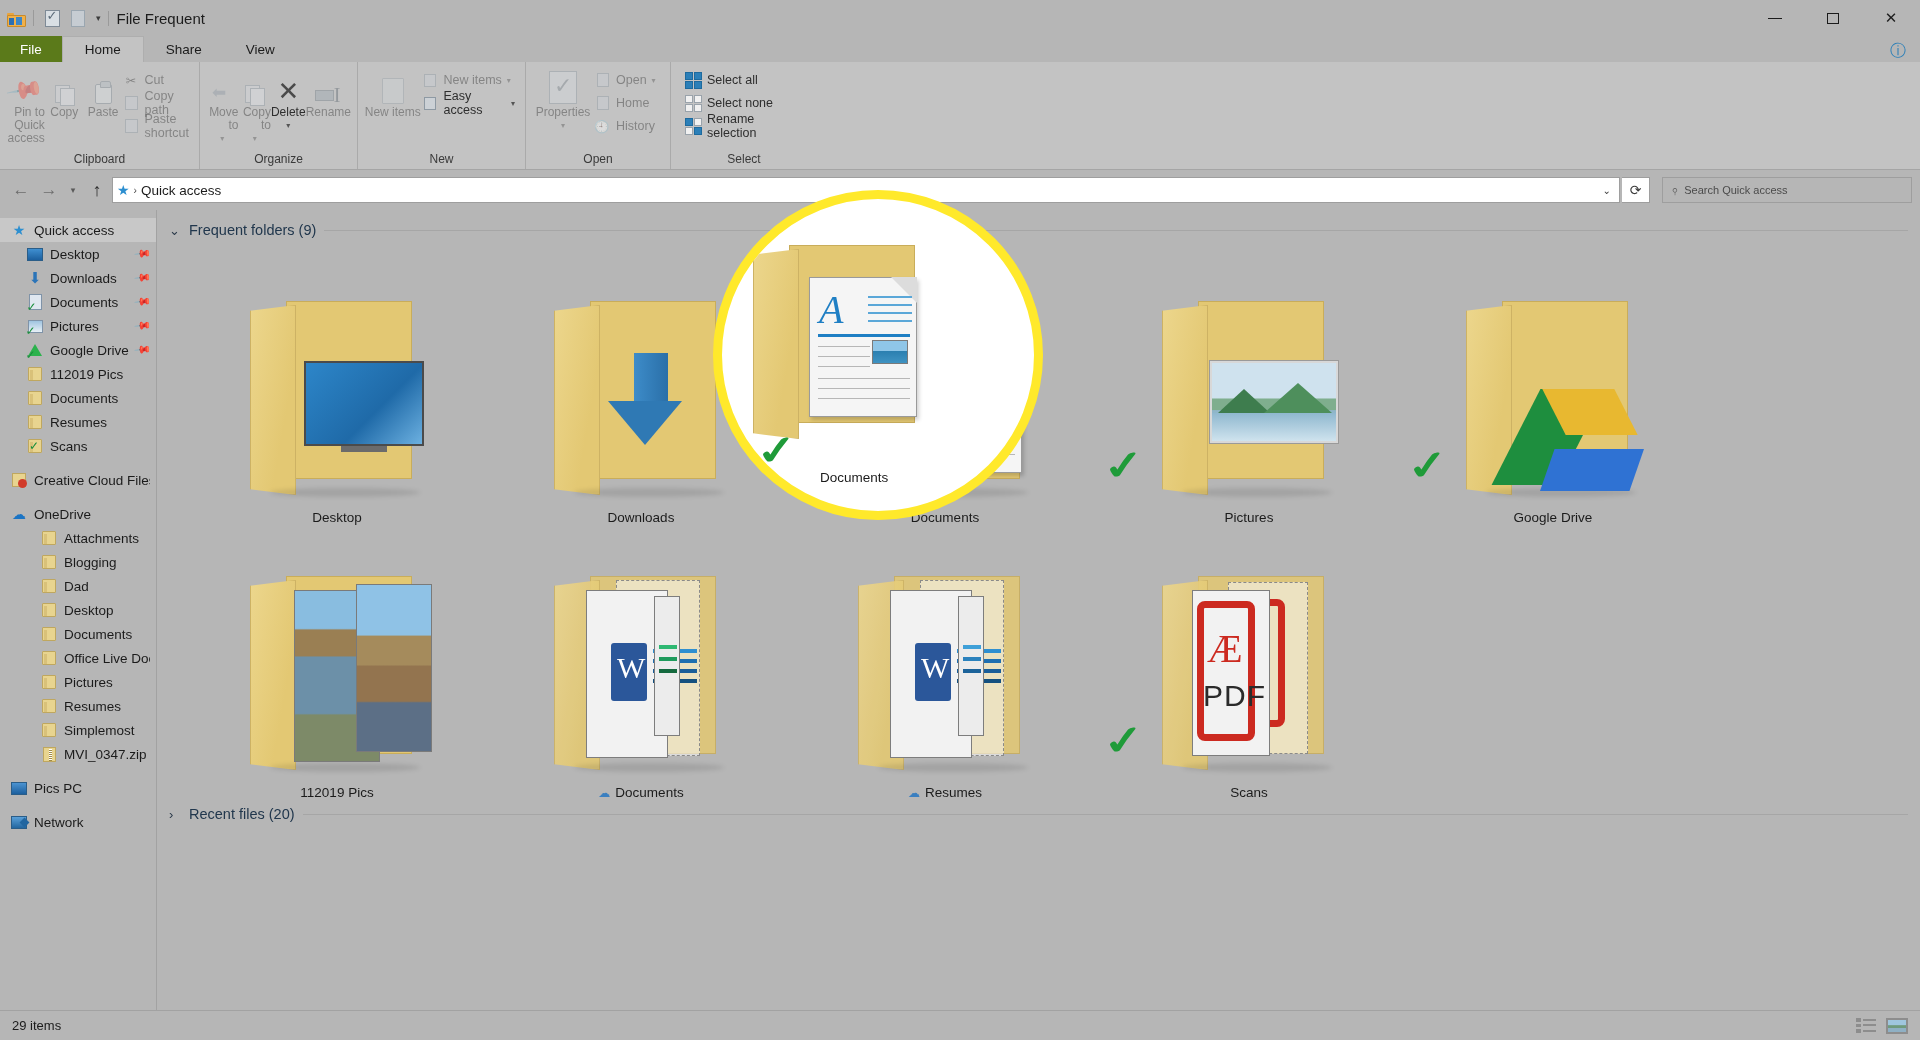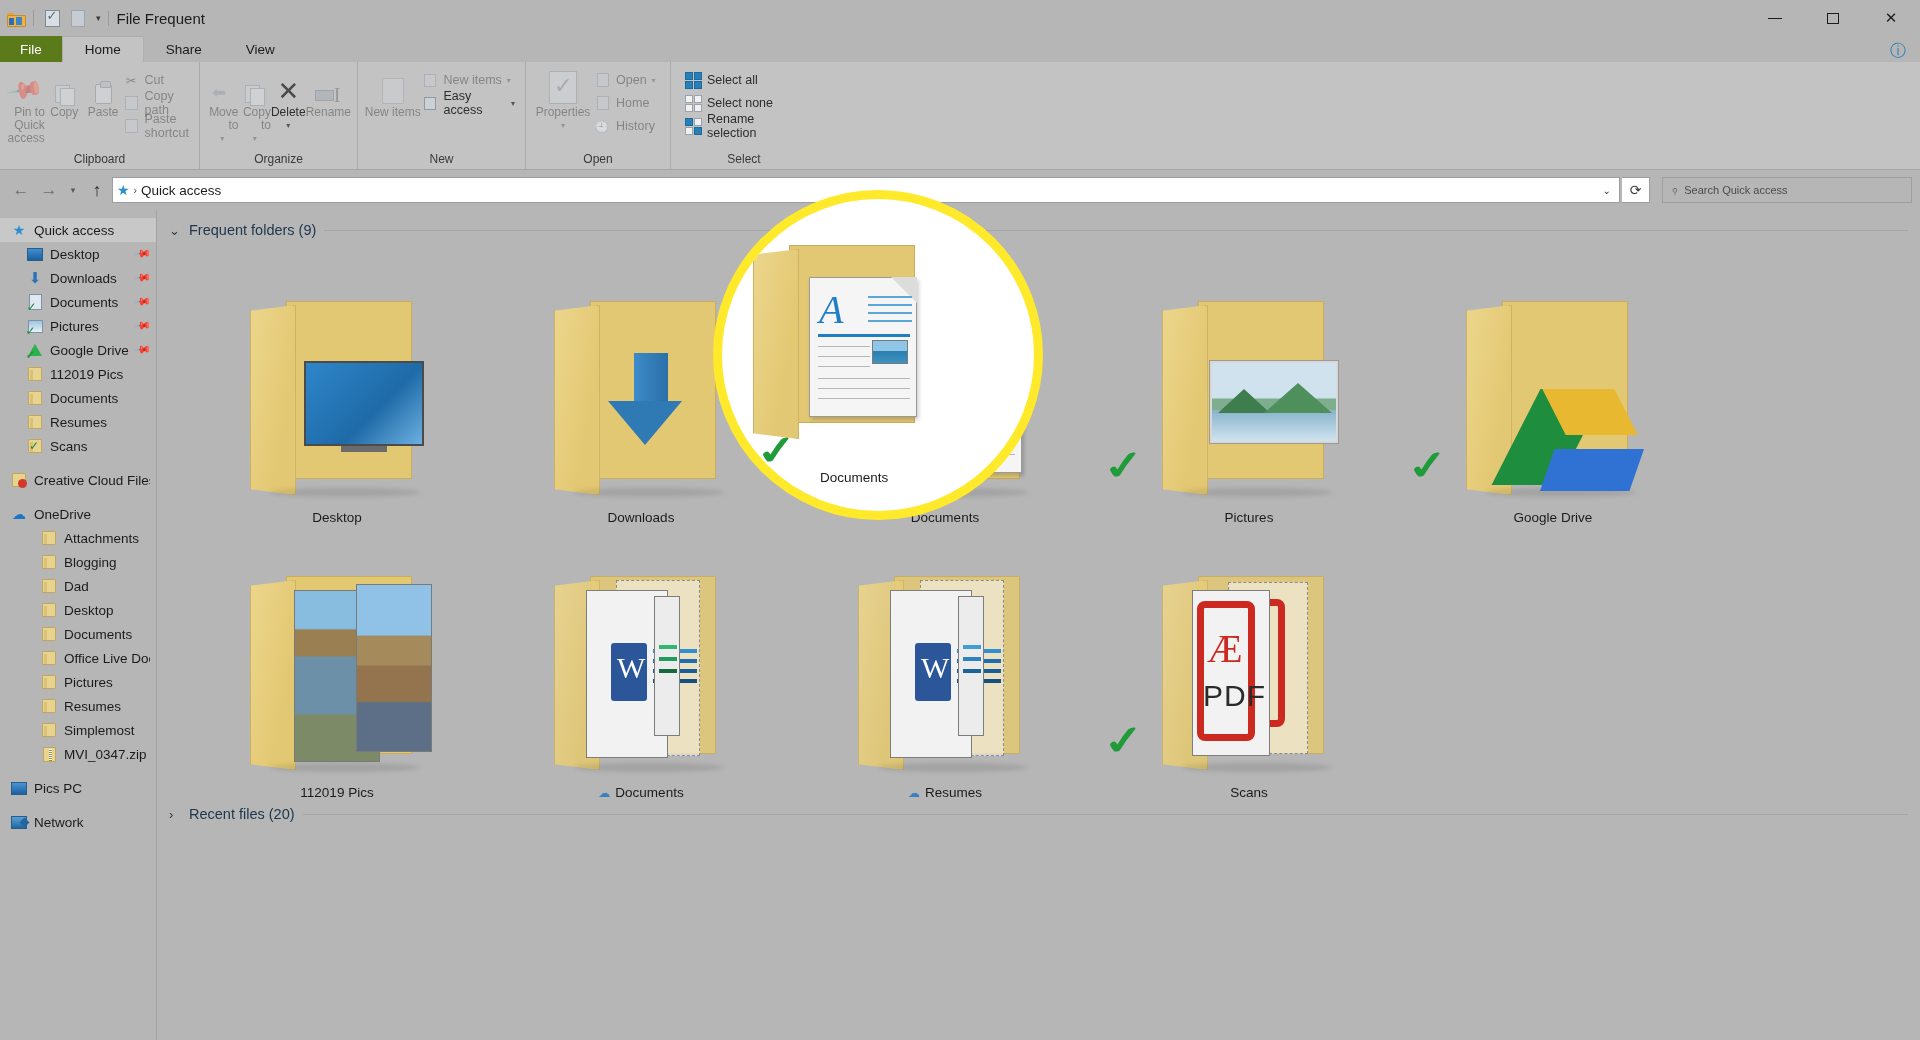--- a/index.html
+++ b/index.html
@@ -927,20 +927,34 @@
       </div>
 
       <div class="section-head" style="margin-top:0;">
         <span class="chev">›</span>
         <span class="title">Recent files (20)</span>
         <span class="rule"></span>
       </div>
     </div>
   </div>
 
+  <div class="statusbar">
+    <span class="st">29 items</span>
+    <span class="views">
+      <span class="vb-details">
+        <i></i>
+          <u></u>
+          <i></i>
+          <u></u>
+          <i></i>
+          <u></u>
+      </span>
+      <span class="vb-icons"></span>
+    </span>
+  </div>
 
   <div class="spotlight"></div>
   <div class="spot-inner">
     <div style="position:absolute;left:-722px;top:-199px;width:1920px;height:1040px;">
       <div style="position:absolute;left:745px;top:235px;width:190px;height:215px;">
         <div class="fold">
             <div class="back"></div>
             <div class="front"></div>
           </div>
         <div class="worddoc">

